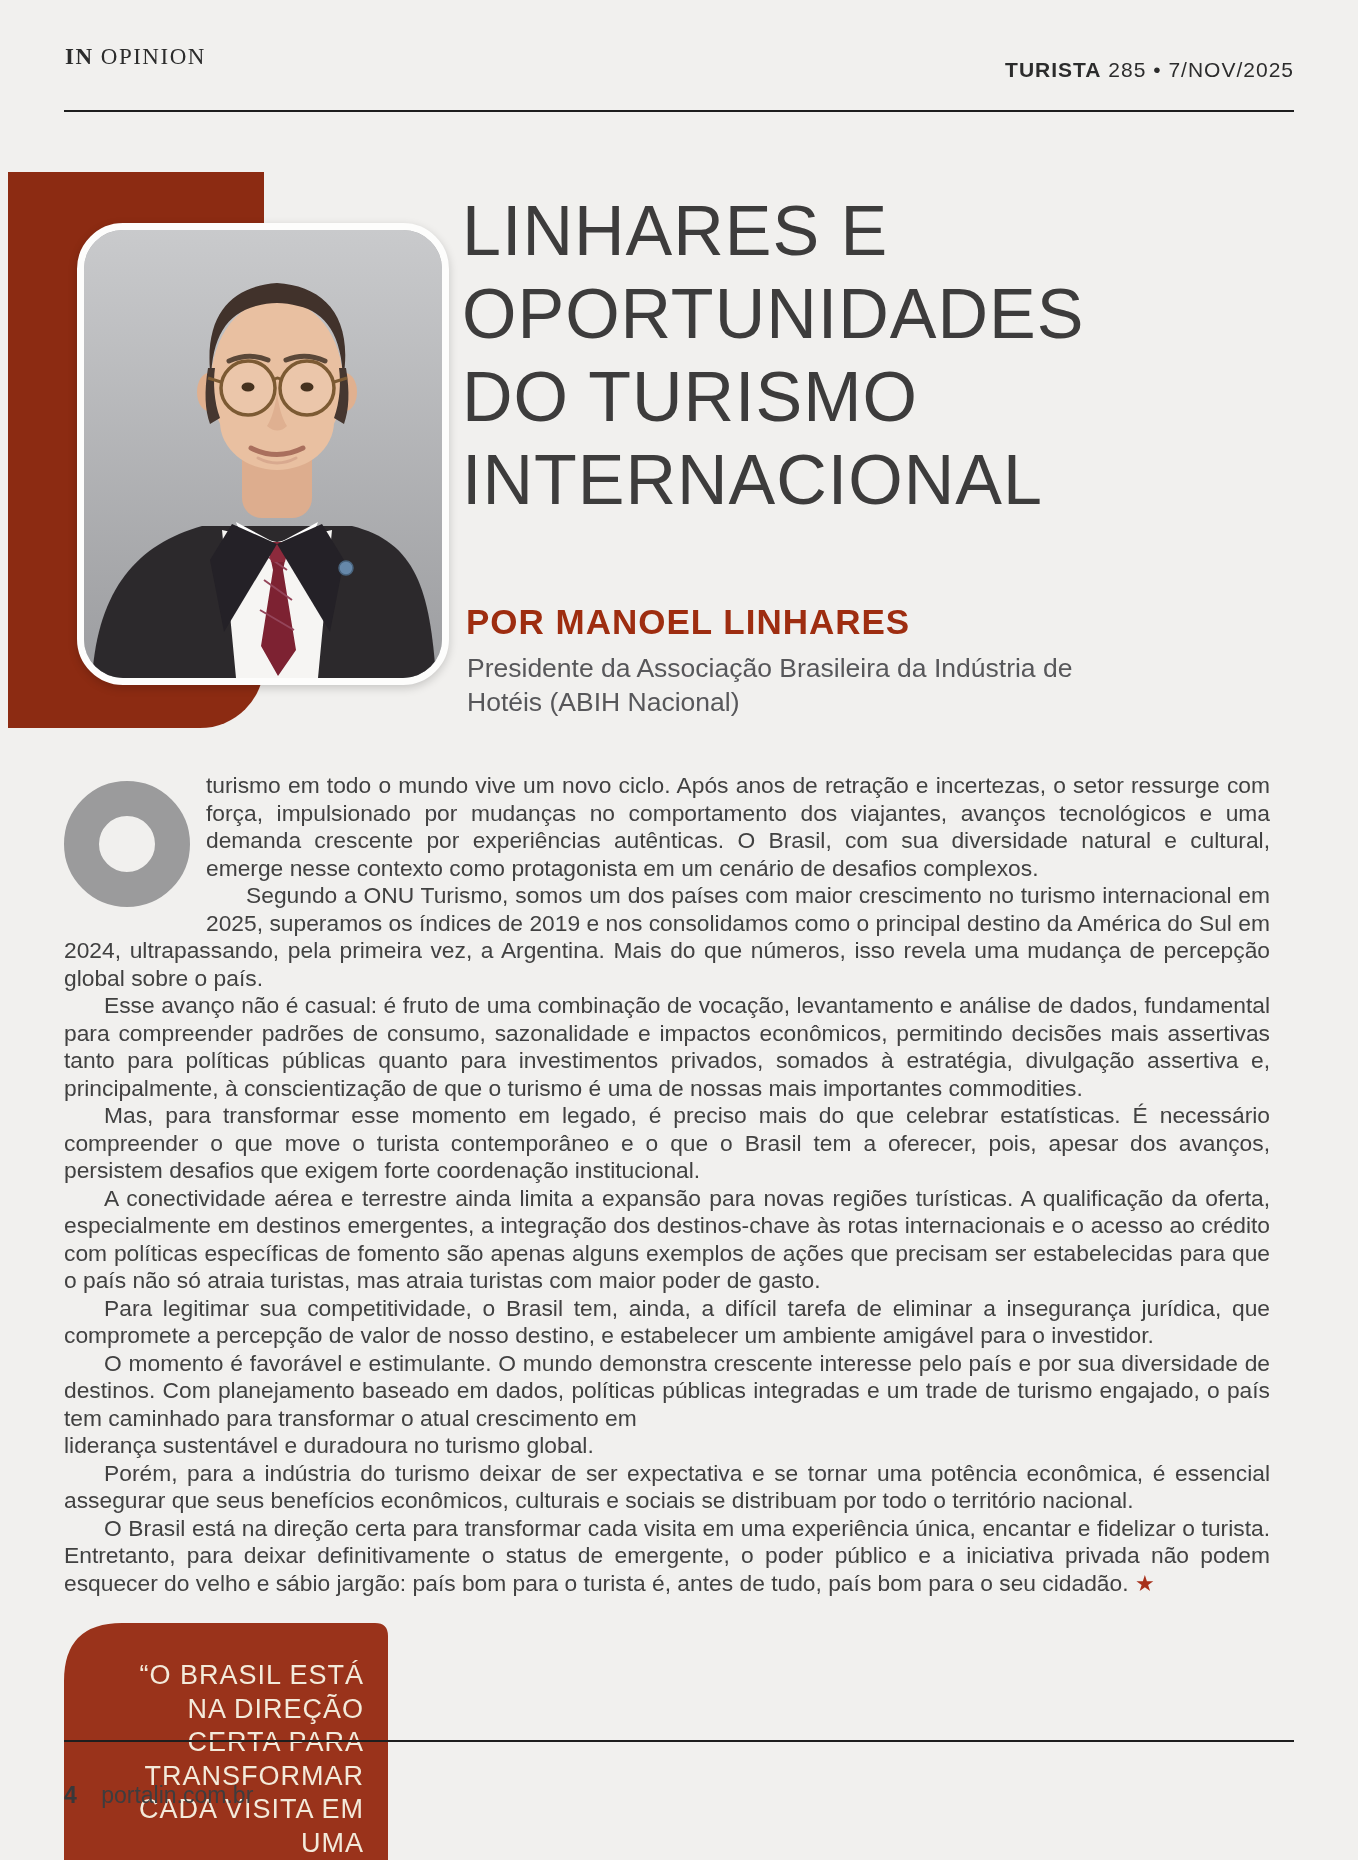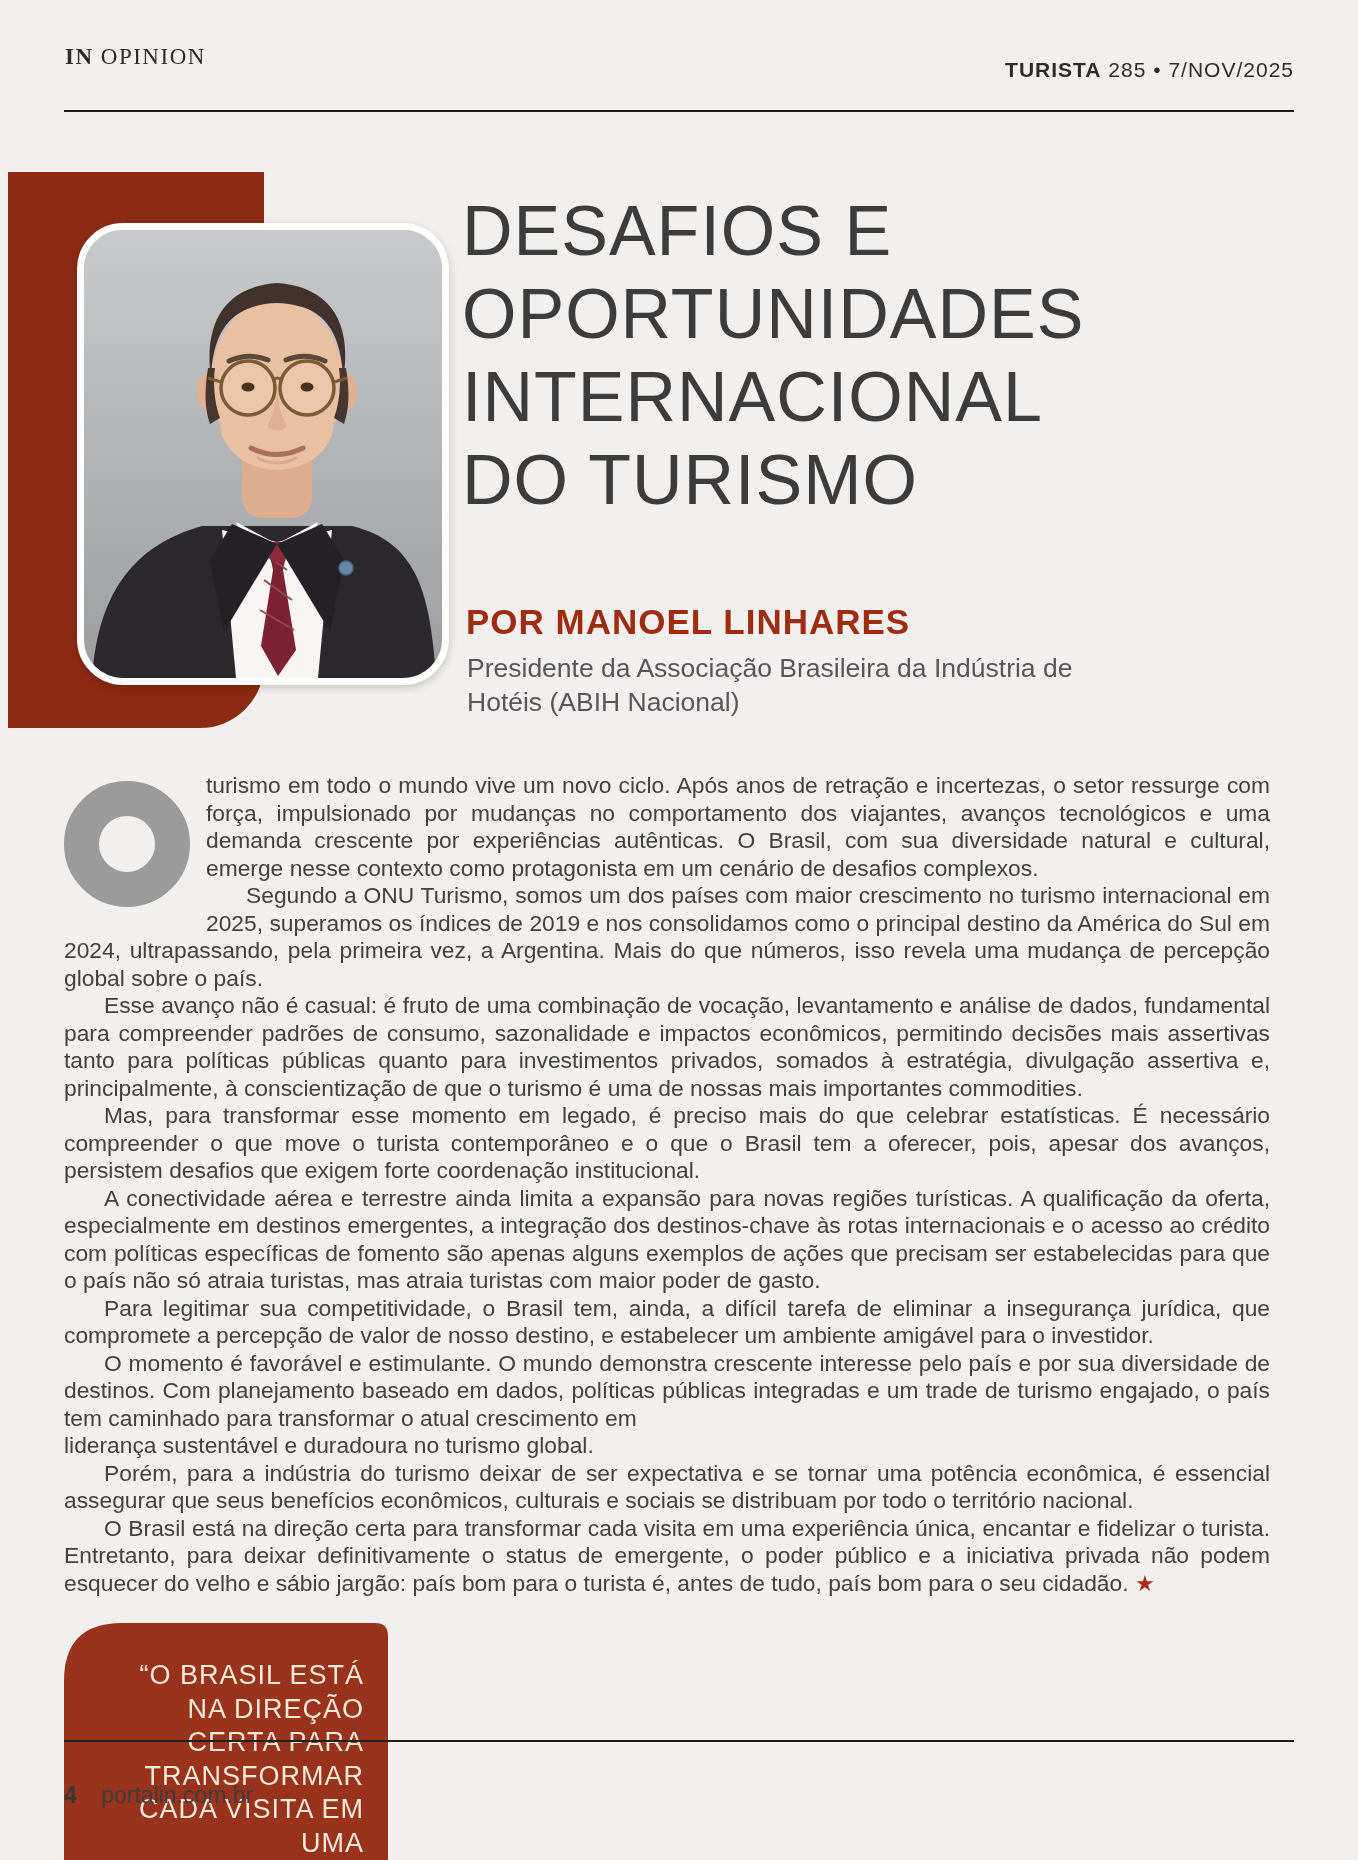--- a/index.html
+++ b/index.html
@@ -162,24 +162,24 @@
     <ellipse cx="223" cy="157" rx="6.5" ry="4.5" fill="#46321f"></ellipse>
 
     <path d="M193 162 C191 178 188 188 183 196 C190 202 197 202 203 196 C198 188 195 178 193 162" fill="#dfb091"></path>
 
     <path d="M167 218 Q193 231 219 218" stroke="#a96f5d" stroke-width="5" fill="none" stroke-linecap="round"></path>
     <path d="M174 228 Q193 238 212 228" stroke="#d8a98f" stroke-width="3" fill="none" stroke-linecap="round"></path>
   </svg>
 </figure>
 
 <h1 class="title">
-  <span>DESAFIOS E</span>
+  <span>LINHARES E</span>
   <span>OPORTUNIDADES</span>
+  <span>DO TURISMO</span>
   <span>INTERNACIONAL</span>
-  <span>DO TURISMO</span>
 </h1>
 
 <div class="byline">POR MANOEL LINHARES</div>
 <div class="role">Presidente da Associação Brasileira da Indústria de Hotéis (ABIH Nacional)</div>
 
 <main class="cols">
   <div class="col">
     <p>
       <span class="dropcap-ring"></span>
       <span>turismo em todo o mundo vive um novo ciclo. Após anos de retração e incertezas, o setor ressurge com força, impulsionado por mudanças no comportamento dos viajantes, avanços tecnológicos e uma demanda crescente por experiências autênticas. O Brasil, com sua diversidade natural e cultural, emerge nesse contexto como protagonista em um cenário de desafios complexos.</span>

